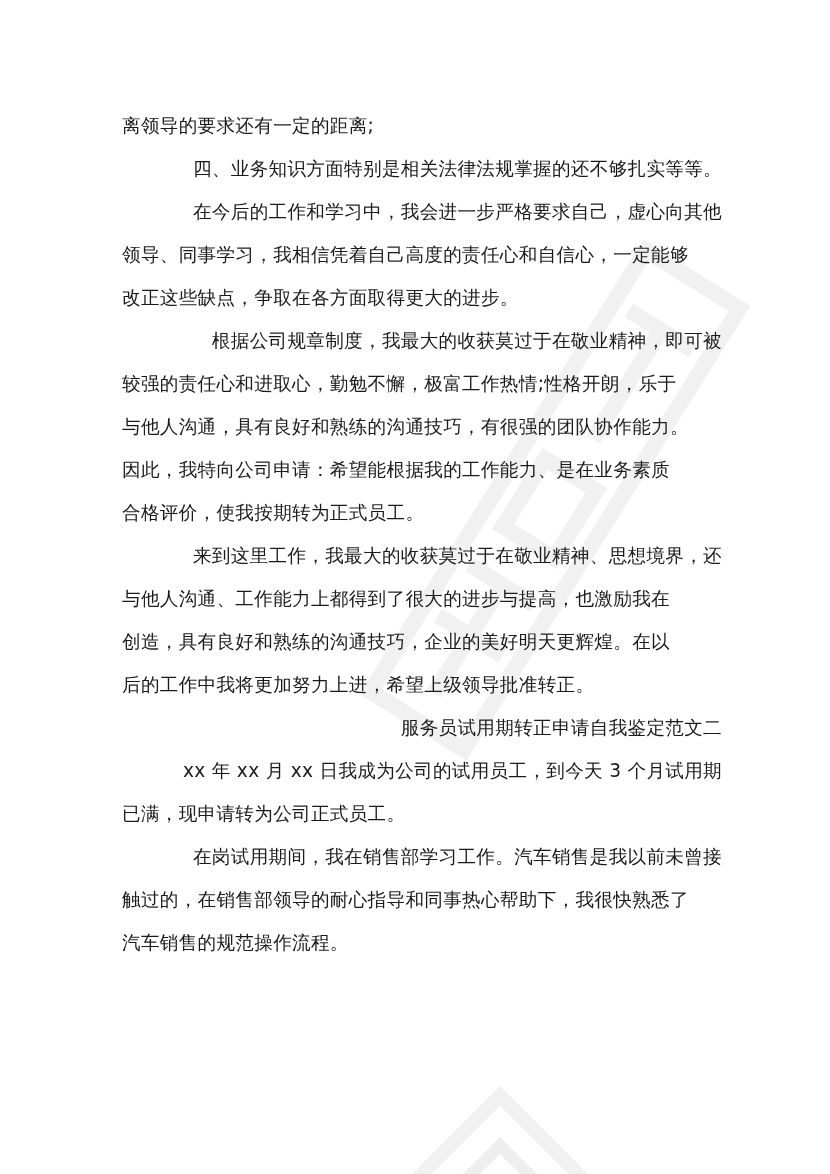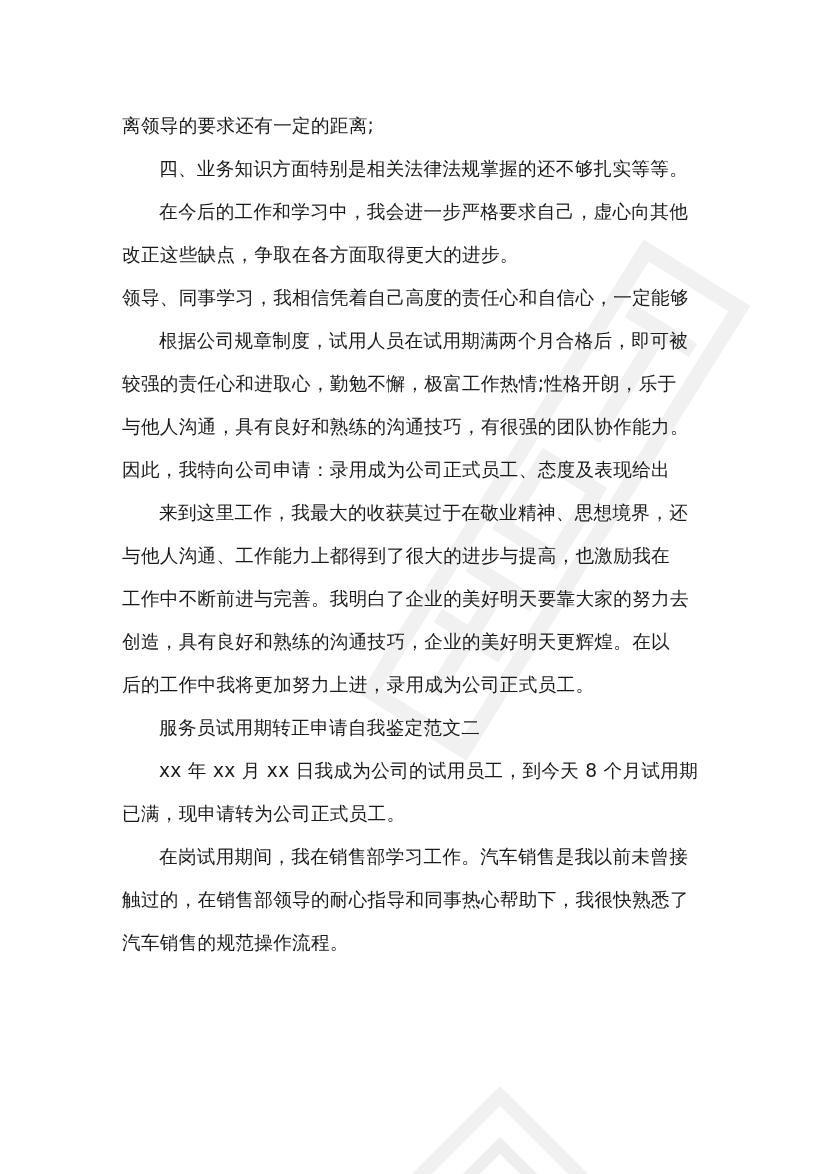--- a/index.html
+++ b/index.html
@@ -57,21 +57,21 @@
     z-index: 1;
   }
   .line {
     position: relative;
     height: 43px;
     line-height: 43px;
     font-size: 18.6px;
     letter-spacing: 0.3px;
     white-space: nowrap;
   }
-  .indent { padding-left: 37px; }
+  .indent { padding-left: 37px; text-align: right; }
 </style>
 </head>
 <body>
 
 <div class="page">
 
   <svg class="watermark wm-main" viewBox="0 0 150 560" xmlns="http://www.w3.org/2000/svg">
     <g fill="none" stroke="#f0f0f0" stroke-width="16" stroke-linecap="square">
       <path d="M20 20 L130 20 L130 540 L20 540 Z"></path>
       <path d="M45 80 L105 80 M75 80 L75 200"></path>
@@ -89,45 +89,45 @@
     <div class="para">
       <div class="line">离领导的要求还有一定的距离;</div>
     </div>
 
     <div class="para">
       <div class="line indent">四、业务知识方面特别是相关法律法规掌握的还不够扎实等等。</div>
     </div>
 
     <div class="para">
       <div class="line indent">在今后的工作和学习中，我会进一步严格要求自己，虚心向其他</div>
+      <div class="line">领导、同事学习，我相信凭着自己高度的责任心和自信心，一定能够</div>
       <div class="line">改正这些缺点，争取在各方面取得更大的进步。</div>
-      <div class="line">领导、同事学习，我相信凭着自己高度的责任心和自信心，一定能够</div>
     </div>
 
     <div class="para">
-      <div class="line indent">根据公司规章制度，试用人员在试用期满两个月合格后，即可被</div>
+      <div class="line indent">根据公司规章制度，我最大的收获莫过于在敬业精神，即可被</div>
       <div class="line">较强的责任心和进取心，勤勉不懈，极富工作热情;性格开朗，乐于</div>
       <div class="line">与他人沟通，具有良好和熟练的沟通技巧，有很强的团队协作能力。</div>
-      <div class="line">因此，我特向公司申请：录用成为公司正式员工、态度及表现给出</div>
+      <div class="line">因此，我特向公司申请：希望能根据我的工作能力、是在业务素质</div>
+      <div class="line">合格评价，使我按期转为正式员工。</div>
     </div>
 
     <div class="para">
       <div class="line indent">来到这里工作，我最大的收获莫过于在敬业精神、思想境界，还</div>
       <div class="line">与他人沟通、工作能力上都得到了很大的进步与提高，也激励我在</div>
-      <div class="line">工作中不断前进与完善。我明白了企业的美好明天要靠大家的努力去</div>
       <div class="line">创造，具有良好和熟练的沟通技巧，企业的美好明天更辉煌。在以</div>
-      <div class="line">后的工作中我将更加努力上进，录用成为公司正式员工。</div>
+      <div class="line">后的工作中我将更加努力上进，希望上级领导批准转正。</div>
     </div>
 
     <div class="para">
       <div class="line indent">服务员试用期转正申请自我鉴定范文二</div>
     </div>
 
     <div class="para">
-      <div class="line indent">xx 年 xx 月 xx 日我成为公司的试用员工，到今天 8 个月试用期</div>
+      <div class="line indent">xx 年 xx 月 xx 日我成为公司的试用员工，到今天 3 个月试用期</div>
       <div class="line">已满，现申请转为公司正式员工。</div>
     </div>
 
     <div class="para">
       <div class="line indent">在岗试用期间，我在销售部学习工作。汽车销售是我以前未曾接</div>
       <div class="line">触过的，在销售部领导的耐心指导和同事热心帮助下，我很快熟悉了</div>
       <div class="line">汽车销售的规范操作流程。</div>
     </div>
   </div>
 </div>

